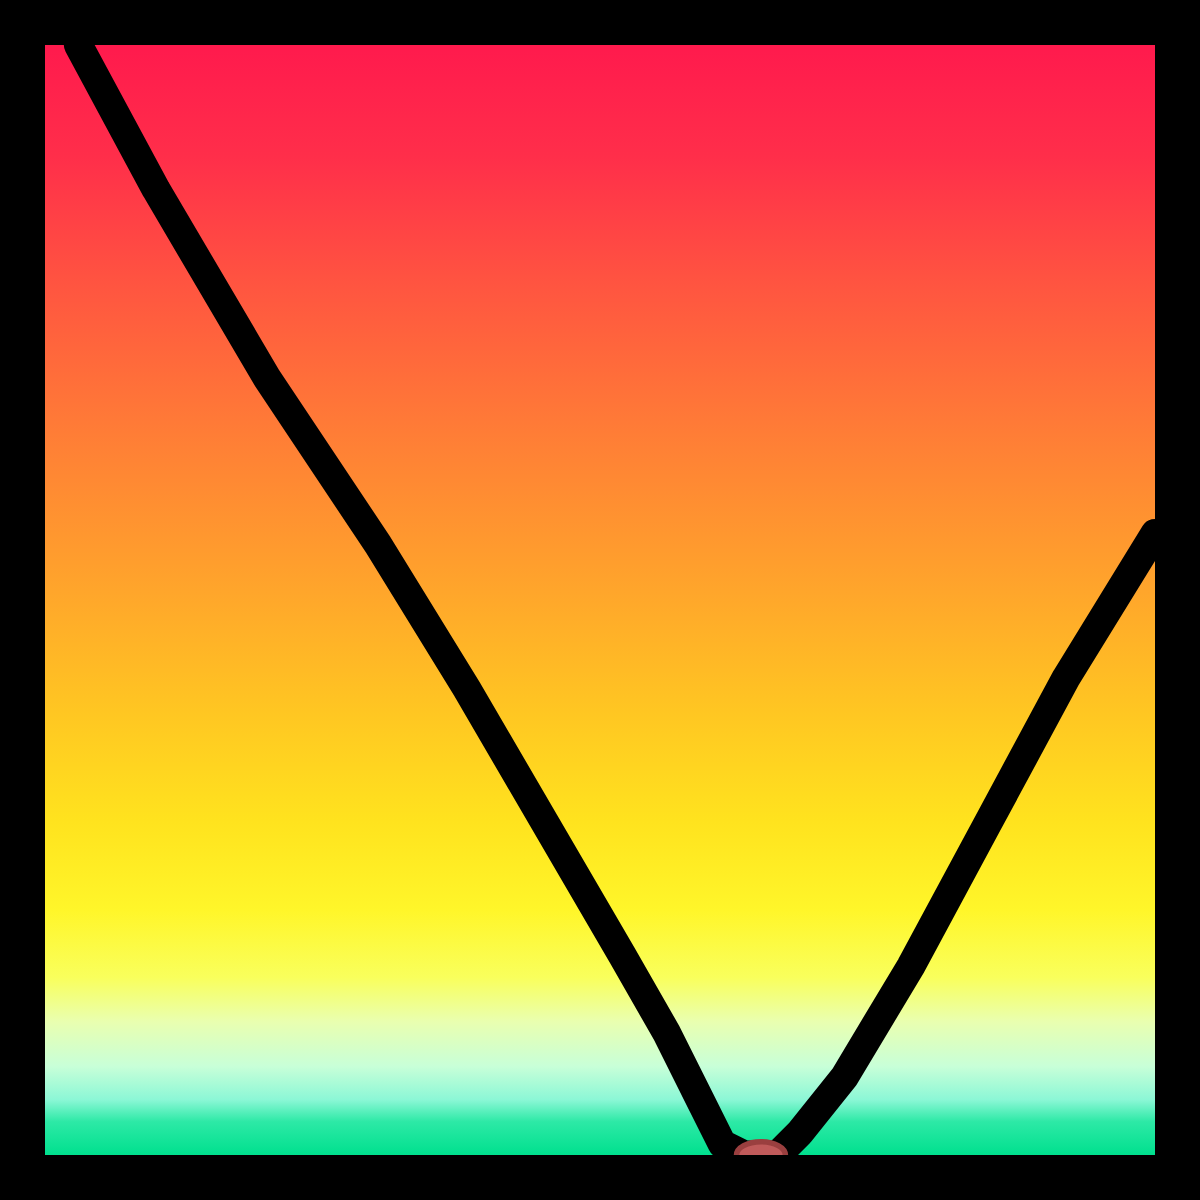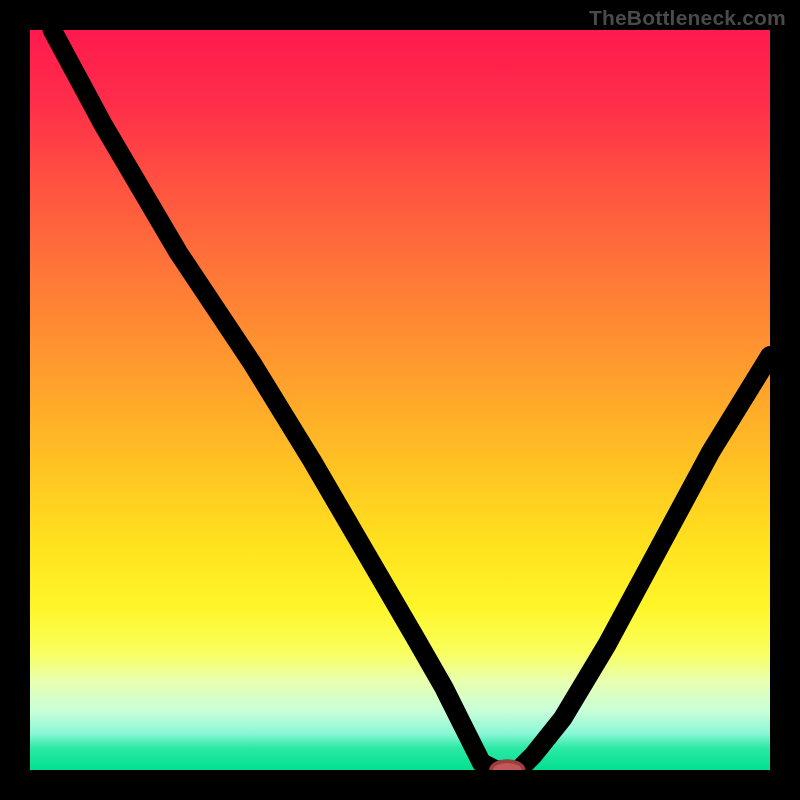--- a/index.html
+++ b/index.html
@@ -71,21 +71,20 @@
     stroke-width: 2.6;
     stroke-linejoin: round;
     stroke-linecap: round;
   }
 </style>
 </head>
 <body>
 
 <div class="frame">
 
-  <div class="watermark">TheBottleneck.com</div>
 
   <div class="plot-area">
     <svg viewBox="0 0 100 100" preserveAspectRatio="none">
       <path class="curve" d="M3.00 0.00 L10.00 13.00 L20.00 30.00 L30.00 45.00 L38.00 58.00 L45.00 70.00 L52.00 82.00 L56.00 89.00 L59.00 95.00 L61.00 99.00 L63.00 100.00 L66.00 100.00 L68.00 98.00 L72.00 93.00 L78.00 83.00 L85.00 70.00 L92.00 57.00 L100.00 44.00"></path>
       <ellipse class="marker" cy="100.00" rx="2.2" ry="1.2" cx="64.5"></ellipse>
     </svg>
   </div>
 
 </div>
 

